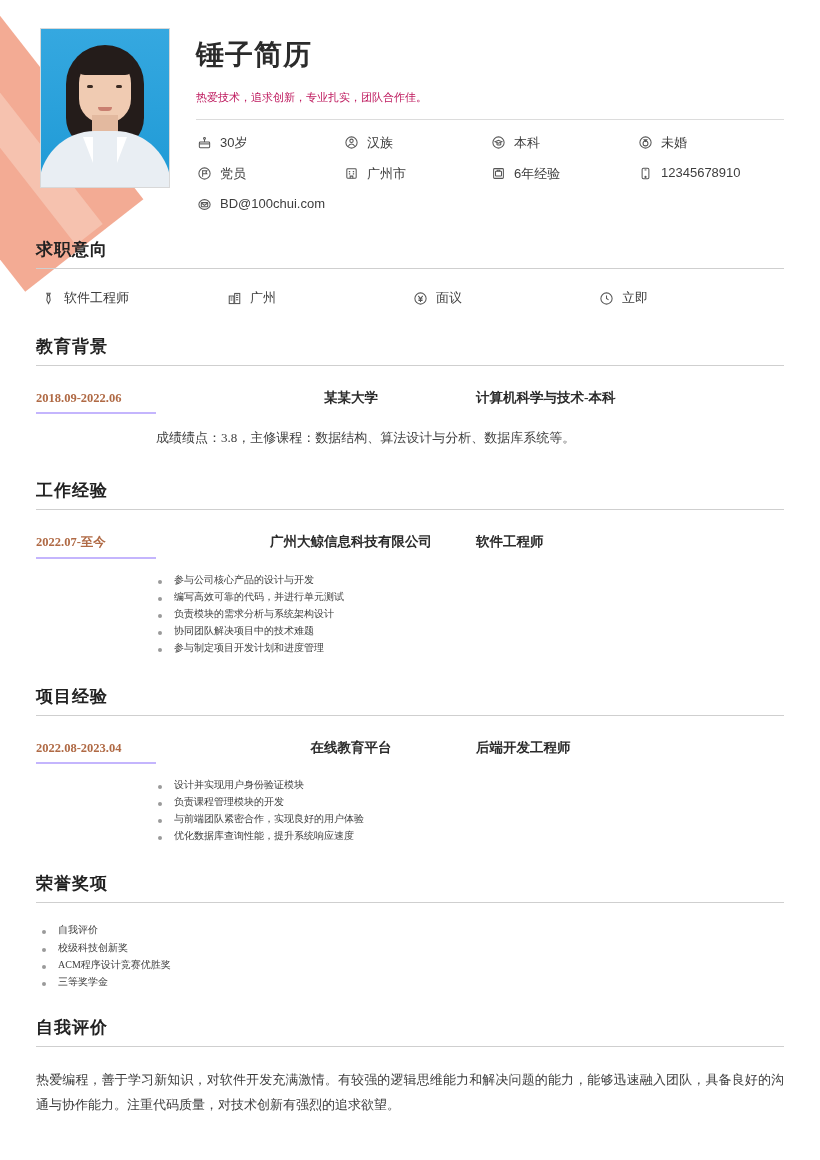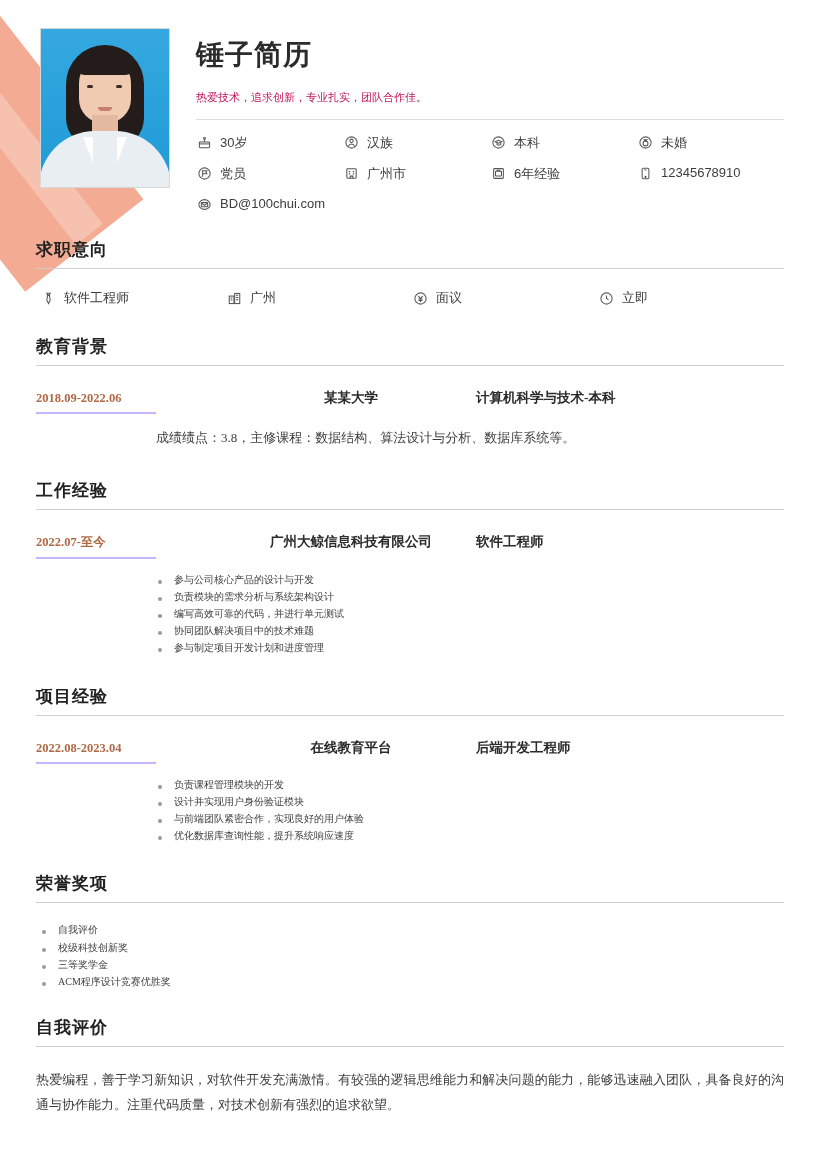--- a/index.html
+++ b/index.html
@@ -467,59 +467,59 @@
         <div class="entry-row">
           <div class="entry-date-wrap">
             <span class="entry-date">2022.07-至今</span>
           </div>
           <div class="entry-org">广州大鲸信息科技有限公司</div>
           <div class="entry-role">软件工程师</div>
         </div>
         <div class="entry-body">
           <ul class="bullets">
             <li>参与公司核心产品的设计与开发</li>
+            <li>编写高效可靠的代码，并进行单元测试</li>
             <li>负责模块的需求分析与系统架构设计</li>
-            <li>编写高效可靠的代码，并进行单元测试</li>
             <li>协同团队解决项目中的技术难题</li>
             <li>参与制定项目开发计划和进度管理</li>
           </ul>
         </div>
       </div>
     </div>
 
     <div class="section">
       <div class="sec-title">项目经验</div>
       <div class="sec-rule"></div>
       <div class="entry">
         <div class="entry-row">
           <div class="entry-date-wrap">
             <span class="entry-date">2022.08-2023.04</span>
           </div>
           <div class="entry-org">在线教育平台</div>
           <div class="entry-role">后端开发工程师</div>
         </div>
         <div class="entry-body">
           <ul class="bullets">
+            <li>设计并实现用户身份验证模块</li>
             <li>负责课程管理模块的开发</li>
-            <li>设计并实现用户身份验证模块</li>
             <li>与前端团队紧密合作，实现良好的用户体验</li>
             <li>优化数据库查询性能，提升系统响应速度</li>
           </ul>
         </div>
       </div>
     </div>
 
     <div class="section">
       <div class="sec-title">荣誉奖项</div>
       <div class="sec-rule"></div>
       <ul class="bullets awards">
         <li>自我评价</li>
         <li>校级科技创新奖</li>
+        <li>ACM程序设计竞赛优胜奖</li>
         <li>三等奖学金</li>
-        <li>ACM程序设计竞赛优胜奖</li>
       </ul>
     </div>
 
     <div class="section">
       <div class="sec-title">自我评价</div>
       <div class="sec-rule"></div>
       <div class="summary">热爱编程，善于学习新知识，对软件开发充满激情。有较强的逻辑思维能力和解决问题的能力，能够迅速融入团队，具备良好的沟通与协作能力。注重代码质量，对技术创新有强烈的追求欲望。</div>
     </div>
 
   </div>

